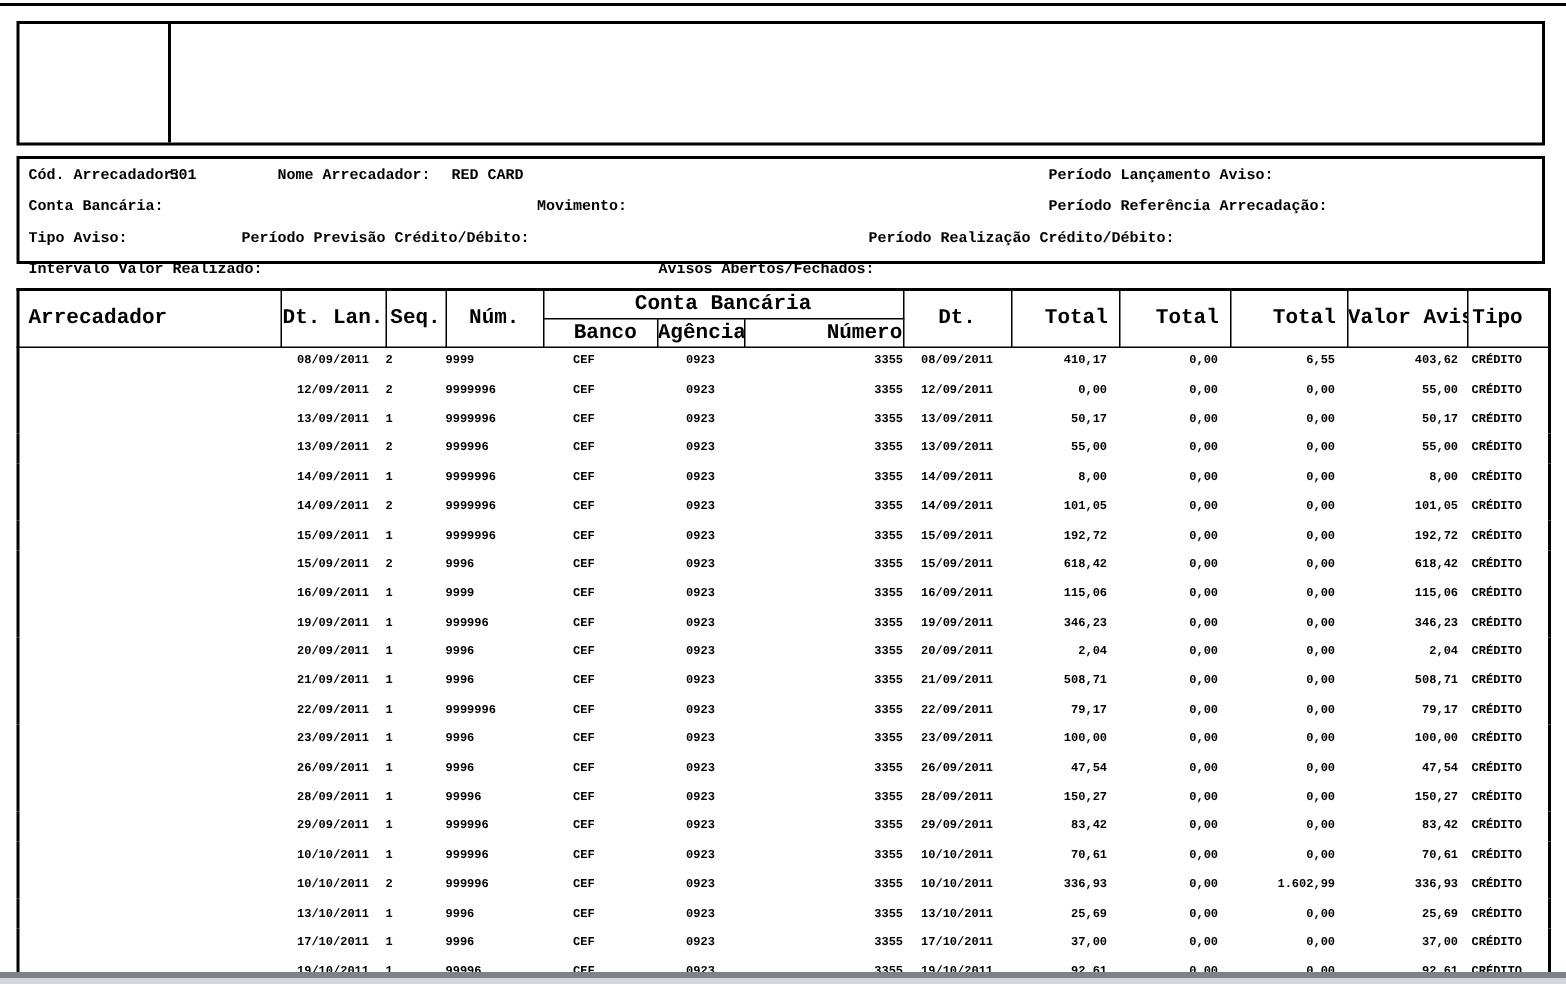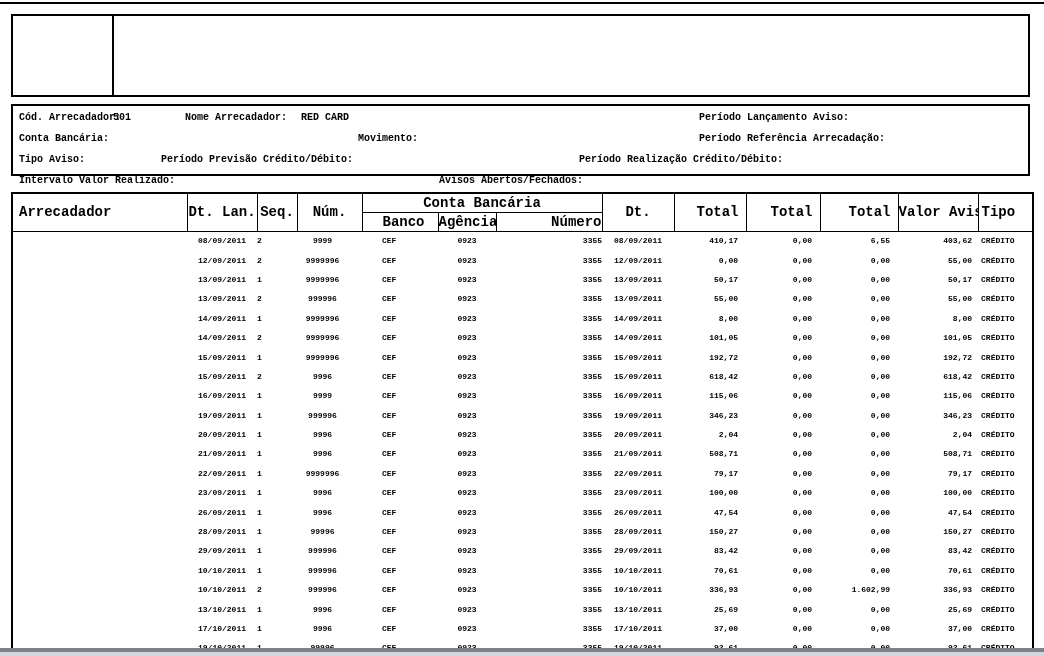--- a/index.html
+++ b/index.html
@@ -64,21 +64,21 @@
   .report-table tbody td {
     border: none;
     font-size: 8px; font-weight: bold;
     height: 19.4px; vertical-align: middle;
     overflow: hidden; white-space: nowrap;
   }
   th.col-arrecadador, td.col-arrecadador { text-align: left; padding-left: 6px; }
   th.col-dt_lan, td.col-dt_lan { text-align: center; }
   th.col-seq, td.col-seq { }
   th.col-num { text-align: center; }
-  td.col-num { text-align: center; padding-right: 14px; }
+  td.col-num { text-align: left; padding-right: 14px; }
   th.col-banco, td.col-banco { text-align: left; padding-left: 20px; }
   th.col-agencia, td.col-agencia { text-align: center; }
   th.col-numero, td.col-numero { text-align: right; }
   th.col-conta { text-align: center; }
   th.col-dt, td.col-dt { text-align: center; }
   th.col-total_1, th.col-total_2, th.col-total_3 { text-align: right; padding-right: 7px; }
   td.col-total_1, td.col-total_2, td.col-total_3 { text-align: right; padding-right: 8px; }
   th.col-valor_aviso { text-align: center; }
   td.col-valor_aviso { text-align: right; padding-right: 6px; }
   th.col-tipo, td.col-tipo { text-align: left; padding-left: 3px; }

